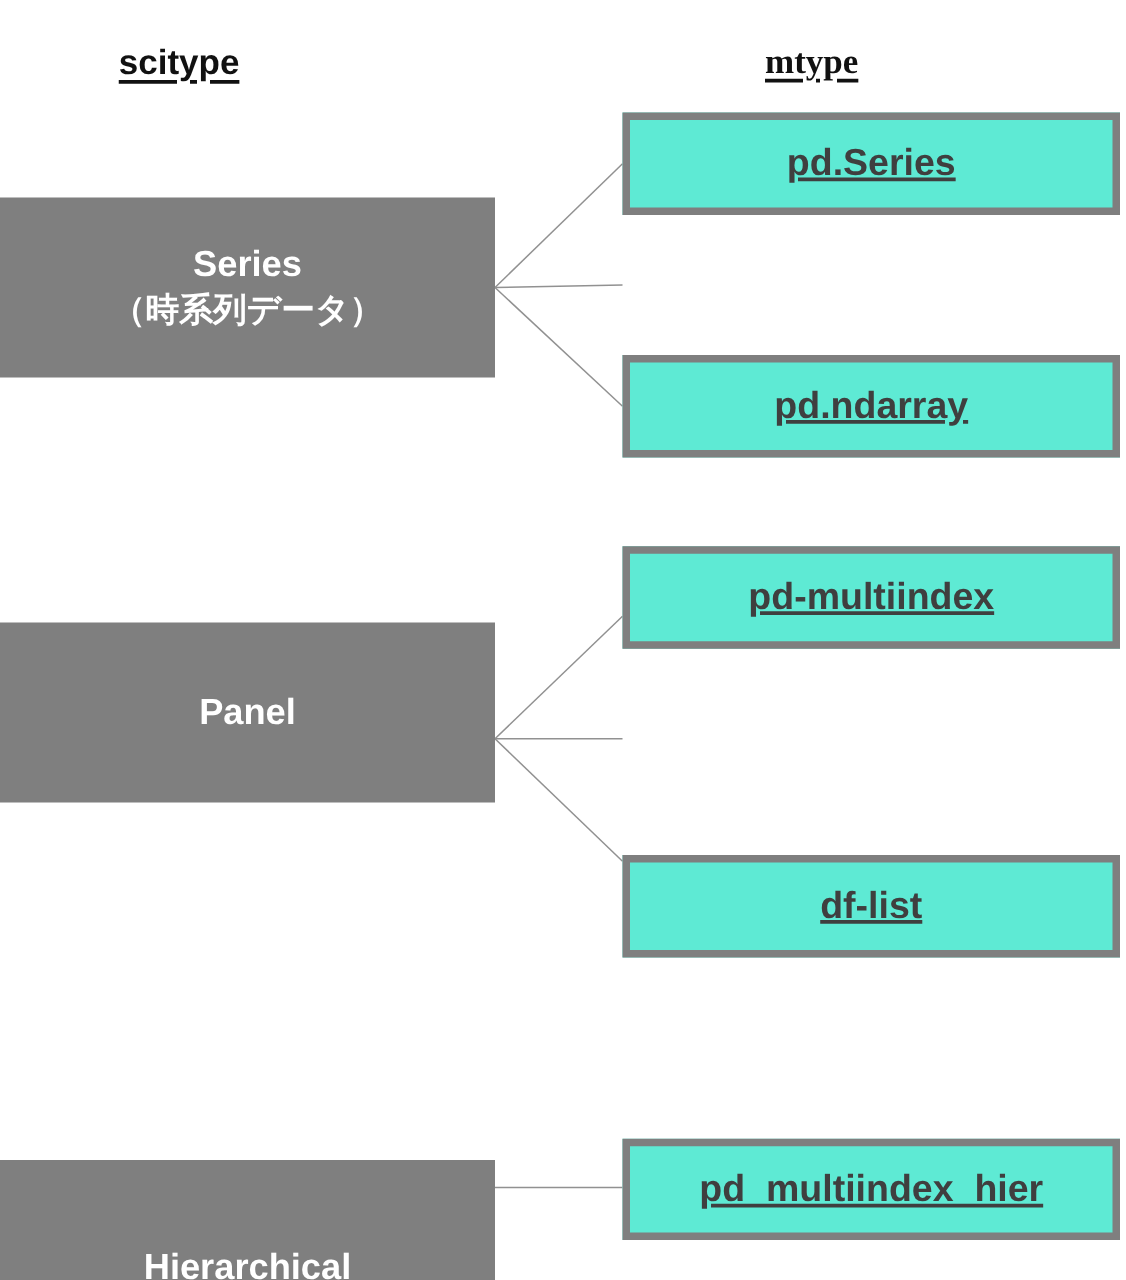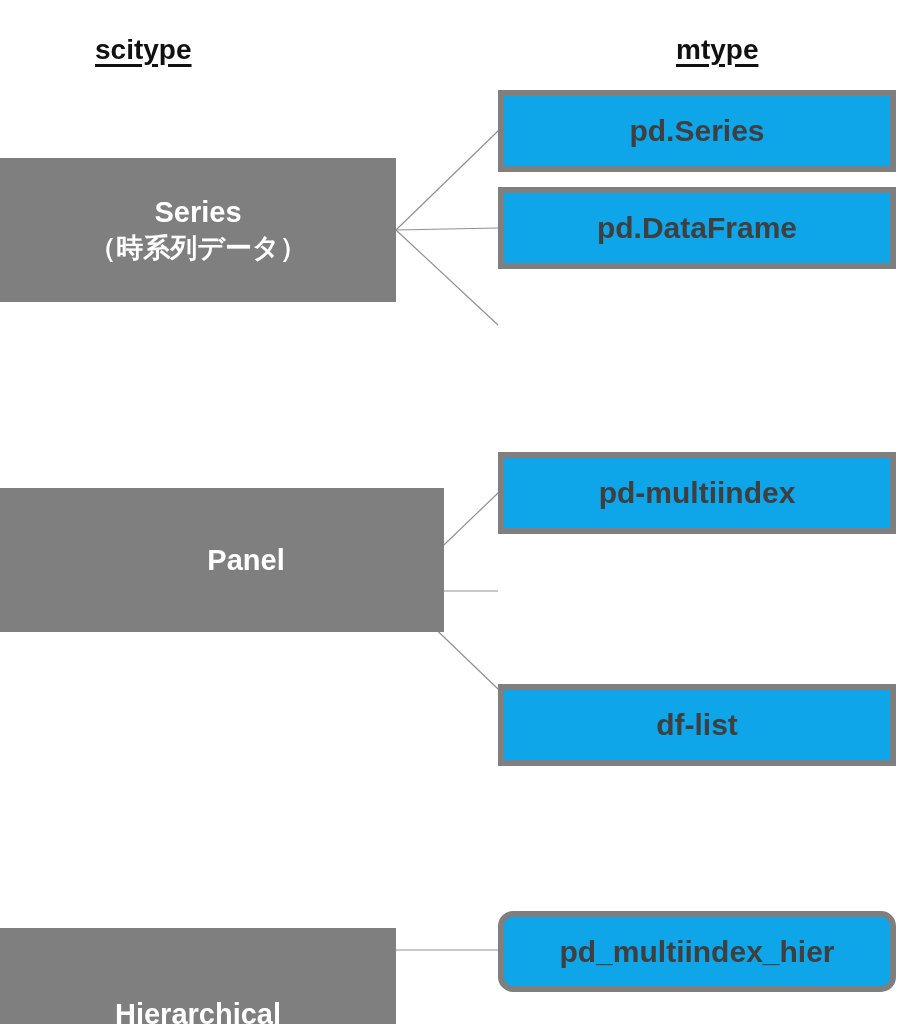--- a/index.html
+++ b/index.html
@@ -32,66 +32,67 @@
     font-size: 28px;
     font-weight: bold;
     color: var(--header-text, #111111);
     text-decoration: underline;
     text-decoration-thickness: 3px;
     text-underline-offset: 5px;
     white-space: nowrap;
     margin-top: 28px;
   }
   .header.scitype { left: 95px; }
-  .header.mtype  { left: 676px; }
+  .header.mtype  { left: 612px; font-family: Liberation Serif, serif; }
 
   .scitype-box {
     position: absolute;
     left: 0;
     width: 396px;
     background: var(--box-fill, #7f7f7f);
     color: #ffffff;
     display: flex;
     flex-direction: column;
     align-items: center;
     justify-content: center;
     text-align: center;
     font-weight: bold;
     line-height: 1.32;
   }
   .scitype-box .en { font-size: 29px; }
   .scitype-box .ja { font-size: 27px; text-align: center; }
 
   #scitype-series       { top: 158px; height: 144px; }
-  #scitype-panel        { top: 488px; height: 144px; padding-left: 48px; }
+  #scitype-panel        { top: 498px; height: 144px; }
   #scitype-hierarchical { top: 928px; height: 172px; }
 
   .mtype-box {
     position: absolute;
     left: 498px;
     width: 398px;
     height: 82px;
     box-sizing: border-box;
-    background: #0ea5e9;
+    background: #5eead4;
     border: 6px solid var(--box-border, #7f7f7f);
     display: flex;
     align-items: center;
     justify-content: center;
     font-size: 30px;
     font-weight: bold;
     color: var(--mtype-text, #3f3f3f);
     white-space: nowrap;
+    text-decoration: underline;
   }
   #mtype-pd-series          { top: 90px;  }
   #mtype-pd-dataframe       { top: 187px; }
   #mtype-pd-ndarray         { top: 284px; }
-  #mtype-pd-multiindex      { top: 452px; }
+  #mtype-pd-multiindex      { top: 437px; }
   #mtype-numpy3d            { top: 550px; }
   #mtype-df-list            { top: 684px; }
-  #mtype-pd-multiindex-hier { top: 911px; height: 81px; border-radius: 15px; }
+  #mtype-pd-multiindex-hier { top: 911px; height: 81px; }
 </style>
 </head>
 <body>
 
 <div class="canvas">
 
   <svg class="connectors" viewBox="0 0 901 1024" aria-hidden="true">
     <line x1="396" y1="230" x2="498" y2="131"></line>
     <line x1="396" y1="230" x2="498" y2="228"></line>
     <line x1="396" y1="230" x2="498" y2="325"></line>
@@ -104,22 +105,22 @@
   <div class="header scitype">scitype</div>
   <div class="header mtype">mtype</div>
 
   <div class="scitype-box" id="scitype-series">
     <div class="en">Series</div>
     <div class="ja">（時系列データ）</div>
   </div>
   <div class="mtype-box" id="mtype-pd-series">
     <span>pd.Series</span>
   </div>
-  <div class="mtype-box" id="mtype-pd-dataframe">
-    <span>pd.DataFrame</span>
+  <div class="mtype-box" id="mtype-pd-ndarray">
+    <span>pd.ndarray</span>
   </div>
 
   <div class="scitype-box" id="scitype-panel">
     <div class="en">Panel</div>
   </div>
   <div class="mtype-box" id="mtype-pd-multiindex">
     <span>pd-multiindex</span>
   </div>
   <div class="mtype-box" id="mtype-df-list">
     <span>df-list</span>

